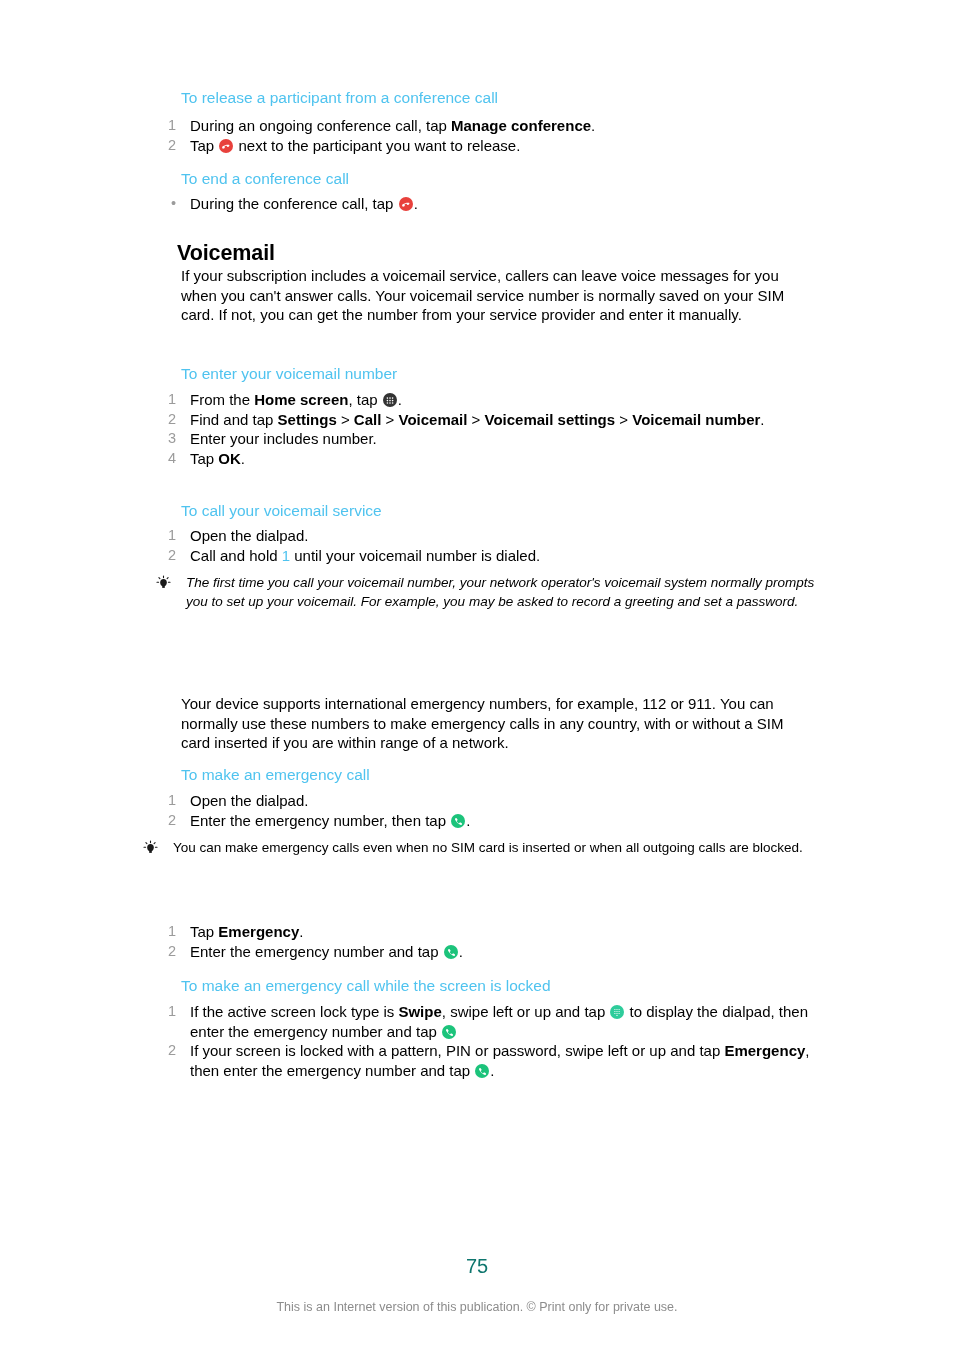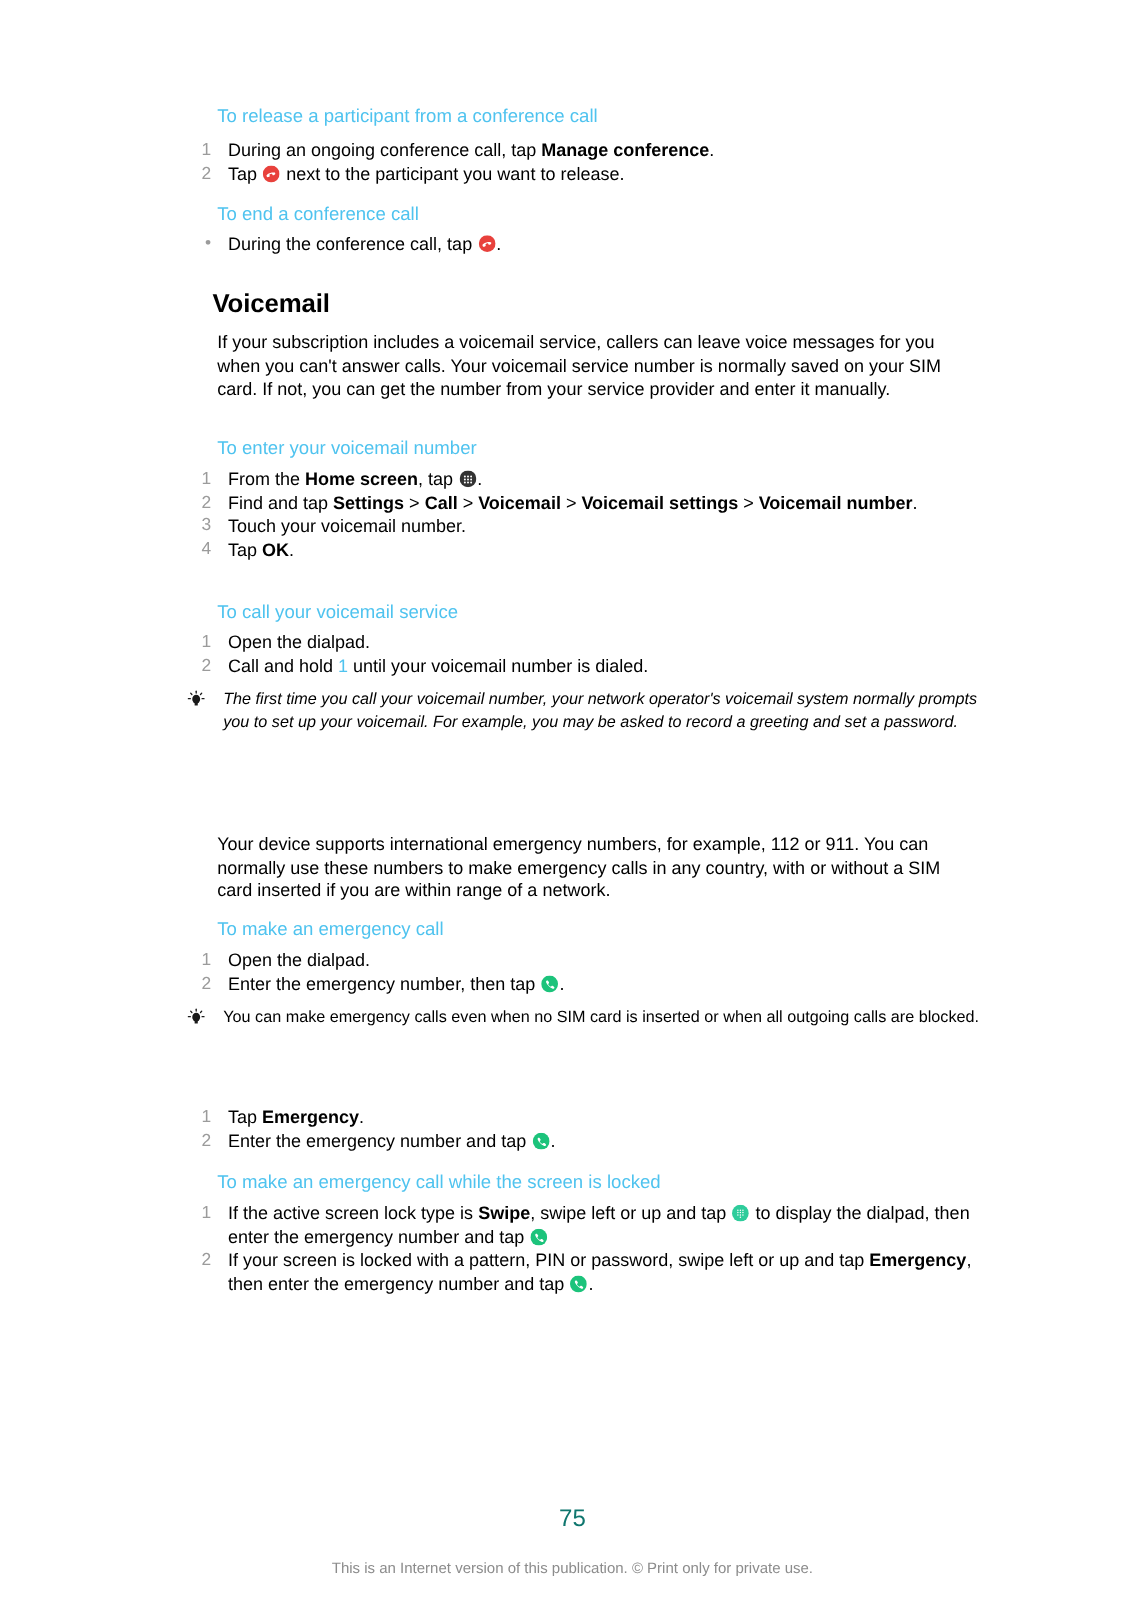--- a/index.html
+++ b/index.html
@@ -174,21 +174,21 @@
             <circle cx="7" cy="7" r="7" fill="#e8413c"></circle>
             <g transform="rotate(135 7 7)">
               <path d="M4.0 5.3 C4.3 4.7 5.0 4.4 5.6 4.6 L6.3 4.9 C6.7 5.05 6.85 5.5 6.7 5.85 L6.45 6.4 C6.35 6.6 6.4 6.85 6.6 7.0 C7.0 7.3 7.5 7.55 8.0 7.65 C8.25 7.7 8.5 7.6 8.6 7.4 L8.85 6.9 C9.0 6.55 9.45 6.4 9.8 6.55 L10.5 6.85 C11.05 7.1 11.3 7.8 11.05 8.35 C10.8 8.9 10.2 9.2 9.6 9.1 C7.3 8.7 5.3 7.3 4.25 5.95 C4.1 5.75 4.0 5.5 4.0 5.3 Z" fill="#ffffff"></path>
             </g>
           </svg></span><span>.</span>
     </li>
   </ul>
 
   <div class="abs chapter-heading" style="left:177px; top:240px; width:640px;">Voicemail</div>
 
-  <div class="abs body-text" style="left:181px; top:276px; width:620px;">If your subscription includes a voicemail service, callers can leave voice messages for you when you can't answer calls. Your voicemail service number is normally saved on your SIM card. If not, you can get the number from your service provider and enter it manually.</div>
+  <div class="abs body-text" style="left:181px; top:266px; width:620px;">If your subscription includes a voicemail service, callers can leave voice messages for you when you can't answer calls. Your voicemail service number is normally saved on your SIM card. If not, you can get the number from your service provider and enter it manually.</div>
 
   <div class="abs sub-heading" style="left:181px; top:364px; width:640px;">To enter your voicemail number</div>
 
   <ul class="proc-list abs" style="left:158px; top:390px; width:660px;">
     <li class="proc-item">
       <span class="proc-num">1</span>
       <span>From the </span><b>Home screen</b><span>, tap </span><span class="ico"><svg viewBox="0 0 14 14">
             <circle cx="7" cy="7" r="7" fill="#333333"></circle>
             <g fill="#ffffff">
               <circle cx="4.4" cy="5.1" r="0.82"></circle>
@@ -202,21 +202,21 @@
               <circle cx="9.6" cy="10.0" r="0.82"></circle>
             </g>
           </svg></span><span>.</span>
     </li>
     <li class="proc-item">
       <span class="proc-num">2</span>
       <span>Find and tap </span><span><b>Settings</b><span> &gt; </span><b>Call</b><span> &gt; </span><b>Voicemail</b><span> &gt; </span><b>Voicemail settings</b><span> &gt; </span><b>Voicemail number</b></span><span>.</span>
     </li>
     <li class="proc-item">
       <span class="proc-num">3</span>
-      <span>Touch your voicemail number.</span>
+      <span>Enter your includes number.</span>
     </li>
     <li class="proc-item">
       <span class="proc-num">4</span>
       <span>Tap </span><b>OK</b><span>.</span>
     </li>
   </ul>
 
   <div class="abs sub-heading" style="left:181px; top:501px; width:640px;">To call your voicemail service</div>
 
   <ul class="proc-list abs" style="left:158px; top:526px; width:660px;">
@@ -259,21 +259,21 @@
     </li>
     <li class="proc-item">
       <span class="proc-num">2</span>
       <span>Enter the emergency number, then tap </span><span class="ico"><svg viewBox="0 0 14 14">
             <circle cx="7" cy="7" r="7" fill="#1cc37b"></circle>
             <path d="M4.3 4.4 C4.7 3.95 5.4 3.95 5.75 4.45 L6.4 5.35 C6.65 5.7 6.6 6.2 6.28 6.5 L5.95 6.8 C5.8 6.95 5.78 7.2 5.9 7.4 C6.35 8.1 7.0 8.75 7.7 9.15 C7.9 9.27 8.15 9.22 8.3 9.05 L8.6 8.72 C8.9 8.4 9.4 8.35 9.75 8.6 L10.65 9.25 C11.15 9.6 11.15 10.3 10.7 10.7 C10.3 11.05 9.7 11.1 9.2 10.85 C7.0 9.75 5.25 8.0 4.15 5.8 C3.9 5.3 3.95 4.75 4.3 4.4 Z" fill="#ffffff"></path>
           </svg></span><span>.</span>
     </li>
   </ul>
 
-  <div class="abs tip-row" style="left:155px; top:839px; width:650px;">
+  <div class="abs tip-row" style="left:142px; top:839px; width:650px;">
     <span class="tip-icon">
       <svg viewBox="0 0 17 17" width="17" height="17">
         <g stroke="#1a1a1a" stroke-width="1.1" stroke-linecap="round">
           <line x1="8.5" y1="1.0" x2="8.5" y2="2.6"></line>
           <line x1="3.9" y1="2.6" x2="4.9" y2="3.7"></line>
           <line x1="13.1" y1="2.6" x2="12.1" y2="3.7"></line>
           <line x1="2.0" y1="7.2" x2="3.6" y2="7.2"></line>
           <line x1="15.0" y1="7.2" x2="13.4" y2="7.2"></line>
         </g>
         <ellipse cx="8.5" cy="7.6" rx="3.3" ry="3.6" fill="#1a1a1a"></ellipse>

